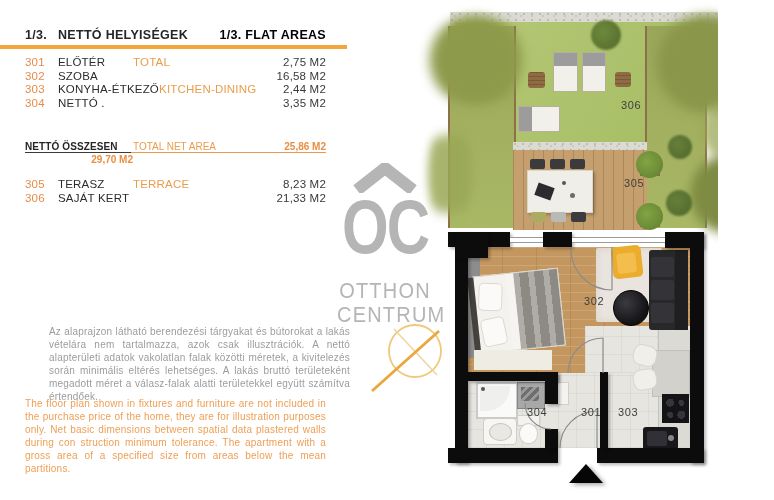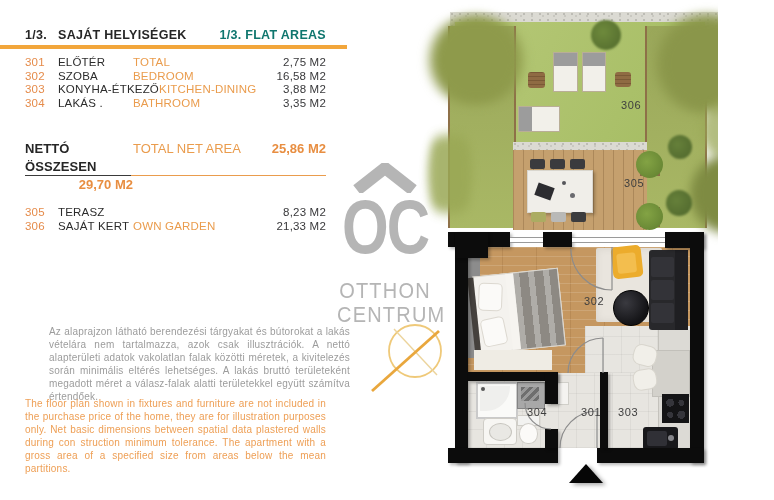--- a/index.html
+++ b/index.html
@@ -2,31 +2,31 @@
 <html><head>
 <meta charset="utf-8">
 <style>
   html,body{margin:0;padding:0;background:#fff;}
   .page{position:relative;width:718px;height:500px;background:#fff;overflow:hidden;
         font-family:"Liberation Sans",sans-serif;}
   
   .left{position:absolute;left:25px;top:28px;width:301px;}
   .hdr{display:flex;font-size:12.5px;font-weight:bold;letter-spacing:.3px;color:#262626;line-height:14px;}
   .hdr .idx{width:33px;}
-  .hdr .en{margin-left:auto;color:#0f766e;}
+  .hdr .en{margin-left:auto;color:#000000;}
   .rule{position:absolute;left:-25px;top:17px;width:347px;height:4px;background:#F2A63B;}
   .rows{margin-top:14px;}
   .row{display:grid;grid-template-columns:33px minmax(75px,max-content) 1fr max-content;
        font-size:11.5px;line-height:13.5px;letter-spacing:.2px;}
   .row .num{color:#E58B4A;}
   .row .hu{color:#2C2C2C;}
   .row .en{color:#EA9C4D;}
   .row .val{color:#39393B;text-align:right;}
   .totals{margin-top:30px;}
-  .trow{display:grid;grid-template-columns:108px 1fr max-content;font-size:13px;line-height:18px;position:relative;}
+  .trow{display:grid;grid-template-columns:108px 1fr max-content;font-size:10px;line-height:13px;position:relative;}
   .trow .hu{font-weight:bold;color:#262626;letter-spacing:.1px;}
   .trow .en{color:#EA9C4D;}
   .trow .val{color:#E88E41;font-weight:bold;text-align:right;}
   .u-black{position:absolute;left:0;bottom:0;width:106px;height:1px;background:#3a3a3a;}
   .u-orange{position:absolute;left:106px;right:0;bottom:0;height:1px;background:#EA9C4D;}
   .outdoor{margin-top:12px;}
   .para{position:absolute;left:25px;width:301px;font-size:10px;line-height:13px;
         text-align:justify;letter-spacing:.2px;}
   .para.hu{top:315px;color:#9C9C9C;margin-left:24px;}
   .para.en{top:387px;color:#EE9F55;}
@@ -67,48 +67,46 @@
        border-bottom:19px solid #060606;filter:drop-shadow(3px 2px 2px rgba(0,0,0,.35));}
 </style>
 </head>
 <body>
 
 <div class="page">
 
   <div class="left">
     <div class="hdr">
       <span class="idx">1/3.</span>
-      <span>SAJÁT HELYISÉGEK</span>
+      <span>NETTÓ HELYISÉGEK</span>
       <span class="en">1/3. FLAT AREAS</span>
     </div>
     <div class="rule"></div>
 
     <div class="rows">
       <div class="row">
         <span class="num">301</span>
         <span class="hu">ELŐTÉR</span>
         <span class="en">TOTAL</span>
         <span class="val">2,75 M2</span>
       </div>
       <div class="row">
         <span class="num">302</span>
         <span class="hu">SZOBA</span>
-        <span class="en">BEDROOM</span>
         <span class="val">16,58 M2</span>
       </div>
       <div class="row">
         <span class="num">303</span>
         <span class="hu">KONYHA-ÉTKEZŐ</span>
         <span class="en">KITCHEN-DINING</span>
-        <span class="val">3,88 M2</span>
+        <span class="val">2,44 M2</span>
       </div>
       <div class="row">
         <span class="num">304</span>
-        <span class="hu">LAKÁS .</span>
-        <span class="en">BATHROOM</span>
+        <span class="hu">NETTÓ .</span>
         <span class="val">3,35 M2</span>
       </div>
     </div>
 
     <div class="totals">
       <div class="trow">
         <span class="hu">NETTÓ ÖSSZESEN</span>
         <span class="en">TOTAL NET AREA</span>
         <span class="val">25,86 M2</span>
         <span class="u-black"></span>
@@ -116,26 +114,26 @@
       </div>
       <div class="trow">
         <span class="val">29,70 M2</span>
       </div>
     </div>
 
     <div class="rows outdoor">
       <div class="row">
         <span class="num">305</span>
         <span class="hu">TERASZ</span>
+        <span class="en">TERRACE</span>
         <span class="val">8,23 M2</span>
       </div>
       <div class="row">
         <span class="num">306</span>
         <span class="hu">SAJÁT KERT</span>
-        <span class="en">OWN GARDEN</span>
         <span class="val">21,33 M2</span>
       </div>
     </div>
   </div>
 
   <p class="para hu">Az alaprajzon látható berendezési tárgyakat és bútorokat a lakás vételára nem tartalmazza, azok csak illusztrációk. A nettó alapterületi adatok vakolatlan falak közötti méretek, a kivitelezés során minimális eltérés lehetséges. A lakás bruttó területeként megadott méret a válasz-falak alatti területekkel együtt számítva értendőek.</p>
   <p class="para en">The floor plan shown in fixtures and furniture are not included in the purchase price of the home, they are for illustration purposes only. Net basic dimensions between spatial data plastered walls during con struction minimum tolerance. The apartment with a gross area of a specified size from areas below the mean partitions.</p>
 
   <div class="logo">
     <svg class="roof" width="66" height="30" viewBox="0 0 66 30">

